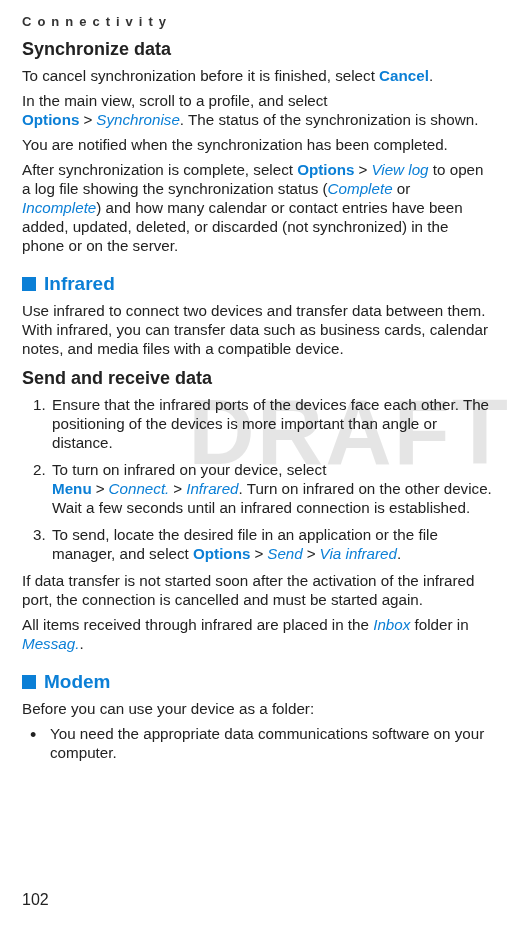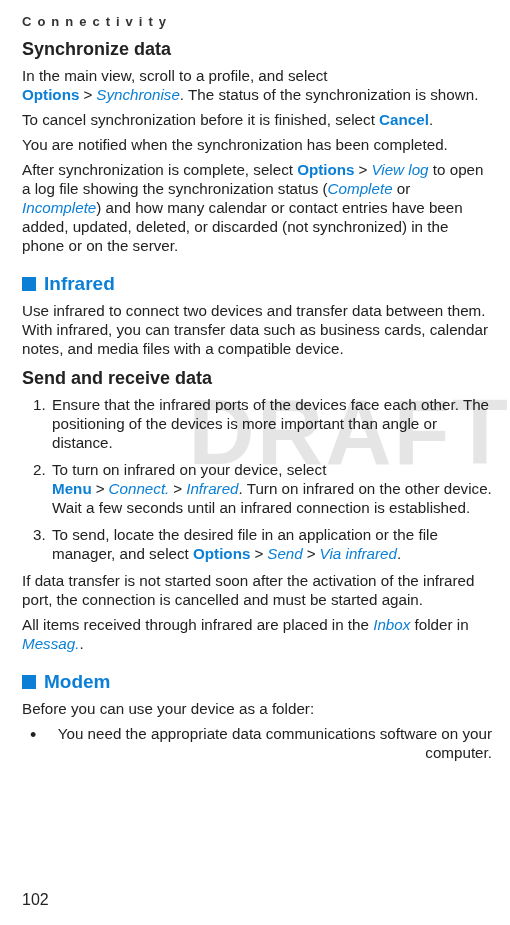--- a/index.html
+++ b/index.html
@@ -85,21 +85,20 @@
   }
   ol li { margin-bottom: 8px; padding-left: 2px; }
   ul {
     list-style: none;
     margin: 4px 0 8px 0;
     padding-left: 22px;
     font-size: 15.2px;
     line-height: 1.25;
     color: #222;
     font-family: Arial, sans-serif;
-    text-align: right;
   }
   ul li {
     position: relative;
     padding-left: 6px;
     margin-bottom: 6px;
   }
   ul li::before {
     content: "•";
     position: absolute;
     left: -14px;
@@ -119,25 +118,25 @@
 <body>
 
 <div class="page">
   <div class="watermark"><span>DRAFT</span></div>
 
   <div class="running-header">Connectivity</div>
 
   <h2 class="section-title">Synchronize data</h2>
 
   <p>
-    <span>In the main view, scroll to a profile, and select </span><span class="blue-bold">Options</span><span class="gt">&gt;</span><span class="blue-italic">Synchronise</span><span>. The status of the synchronization is shown.</span>
+    <span>To cancel synchronization before it is finished, select </span><span class="blue-bold">Cancel</span><span>.</span>
   </p>
 
   <p>
-    <span>To cancel synchronization before it is finished, select </span><span class="blue-bold">Cancel</span><span>.</span>
+    <span>In the main view, scroll to a profile, and select </span><span class="blue-bold">Options</span><span class="gt">&gt;</span><span class="blue-italic">Synchronise</span><span>. The status of the synchronization is shown.</span>
   </p>
 
   <p>You are notified when the synchronization has been completed.</p>
 
   <p>
     <span>After synchronization is complete, select </span><span class="blue-bold">Options</span><span class="gt">&gt;</span><span class="blue-italic">View log</span><span> to open a log file showing the synchronization status (</span><span class="blue-italic">Complete</span><span> or </span><span class="blue-italic">Incomplete</span><span>) and how many calendar or contact entries have been added, updated, deleted, or discarded (not synchronized) in the phone or on the server.</span>
   </p>
 
   <div class="square-heading">
     <span class="square"></span>

